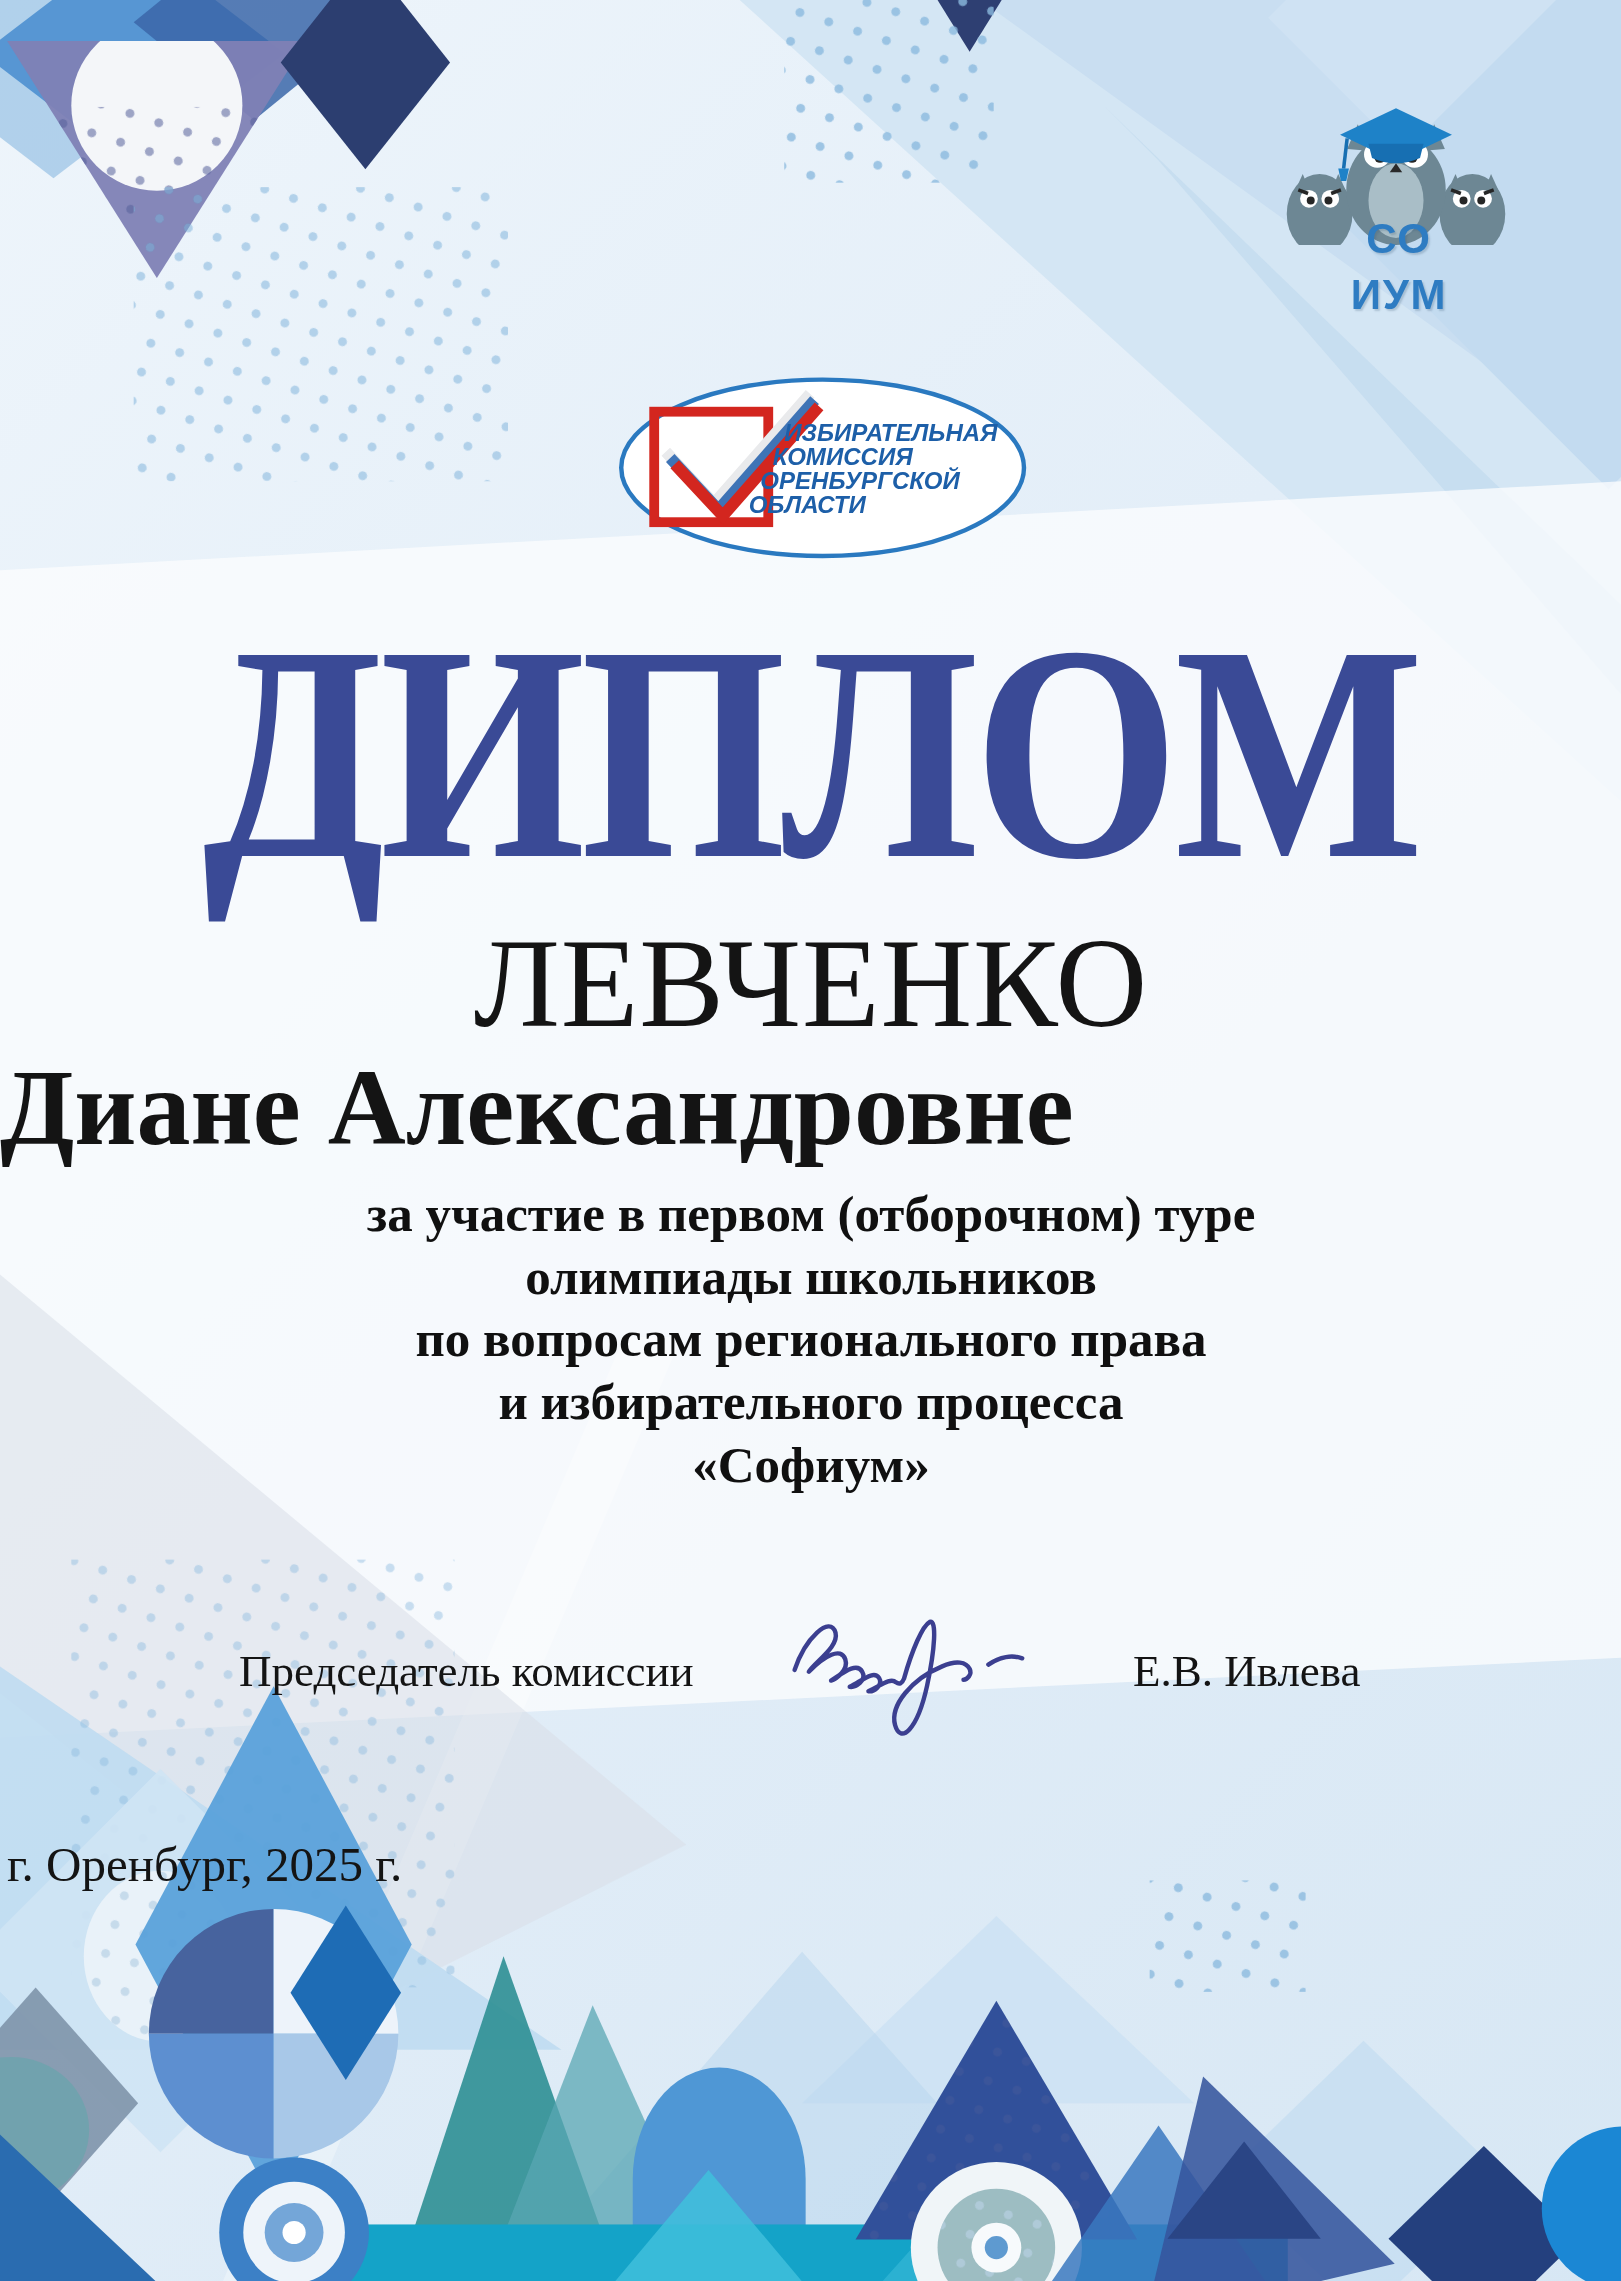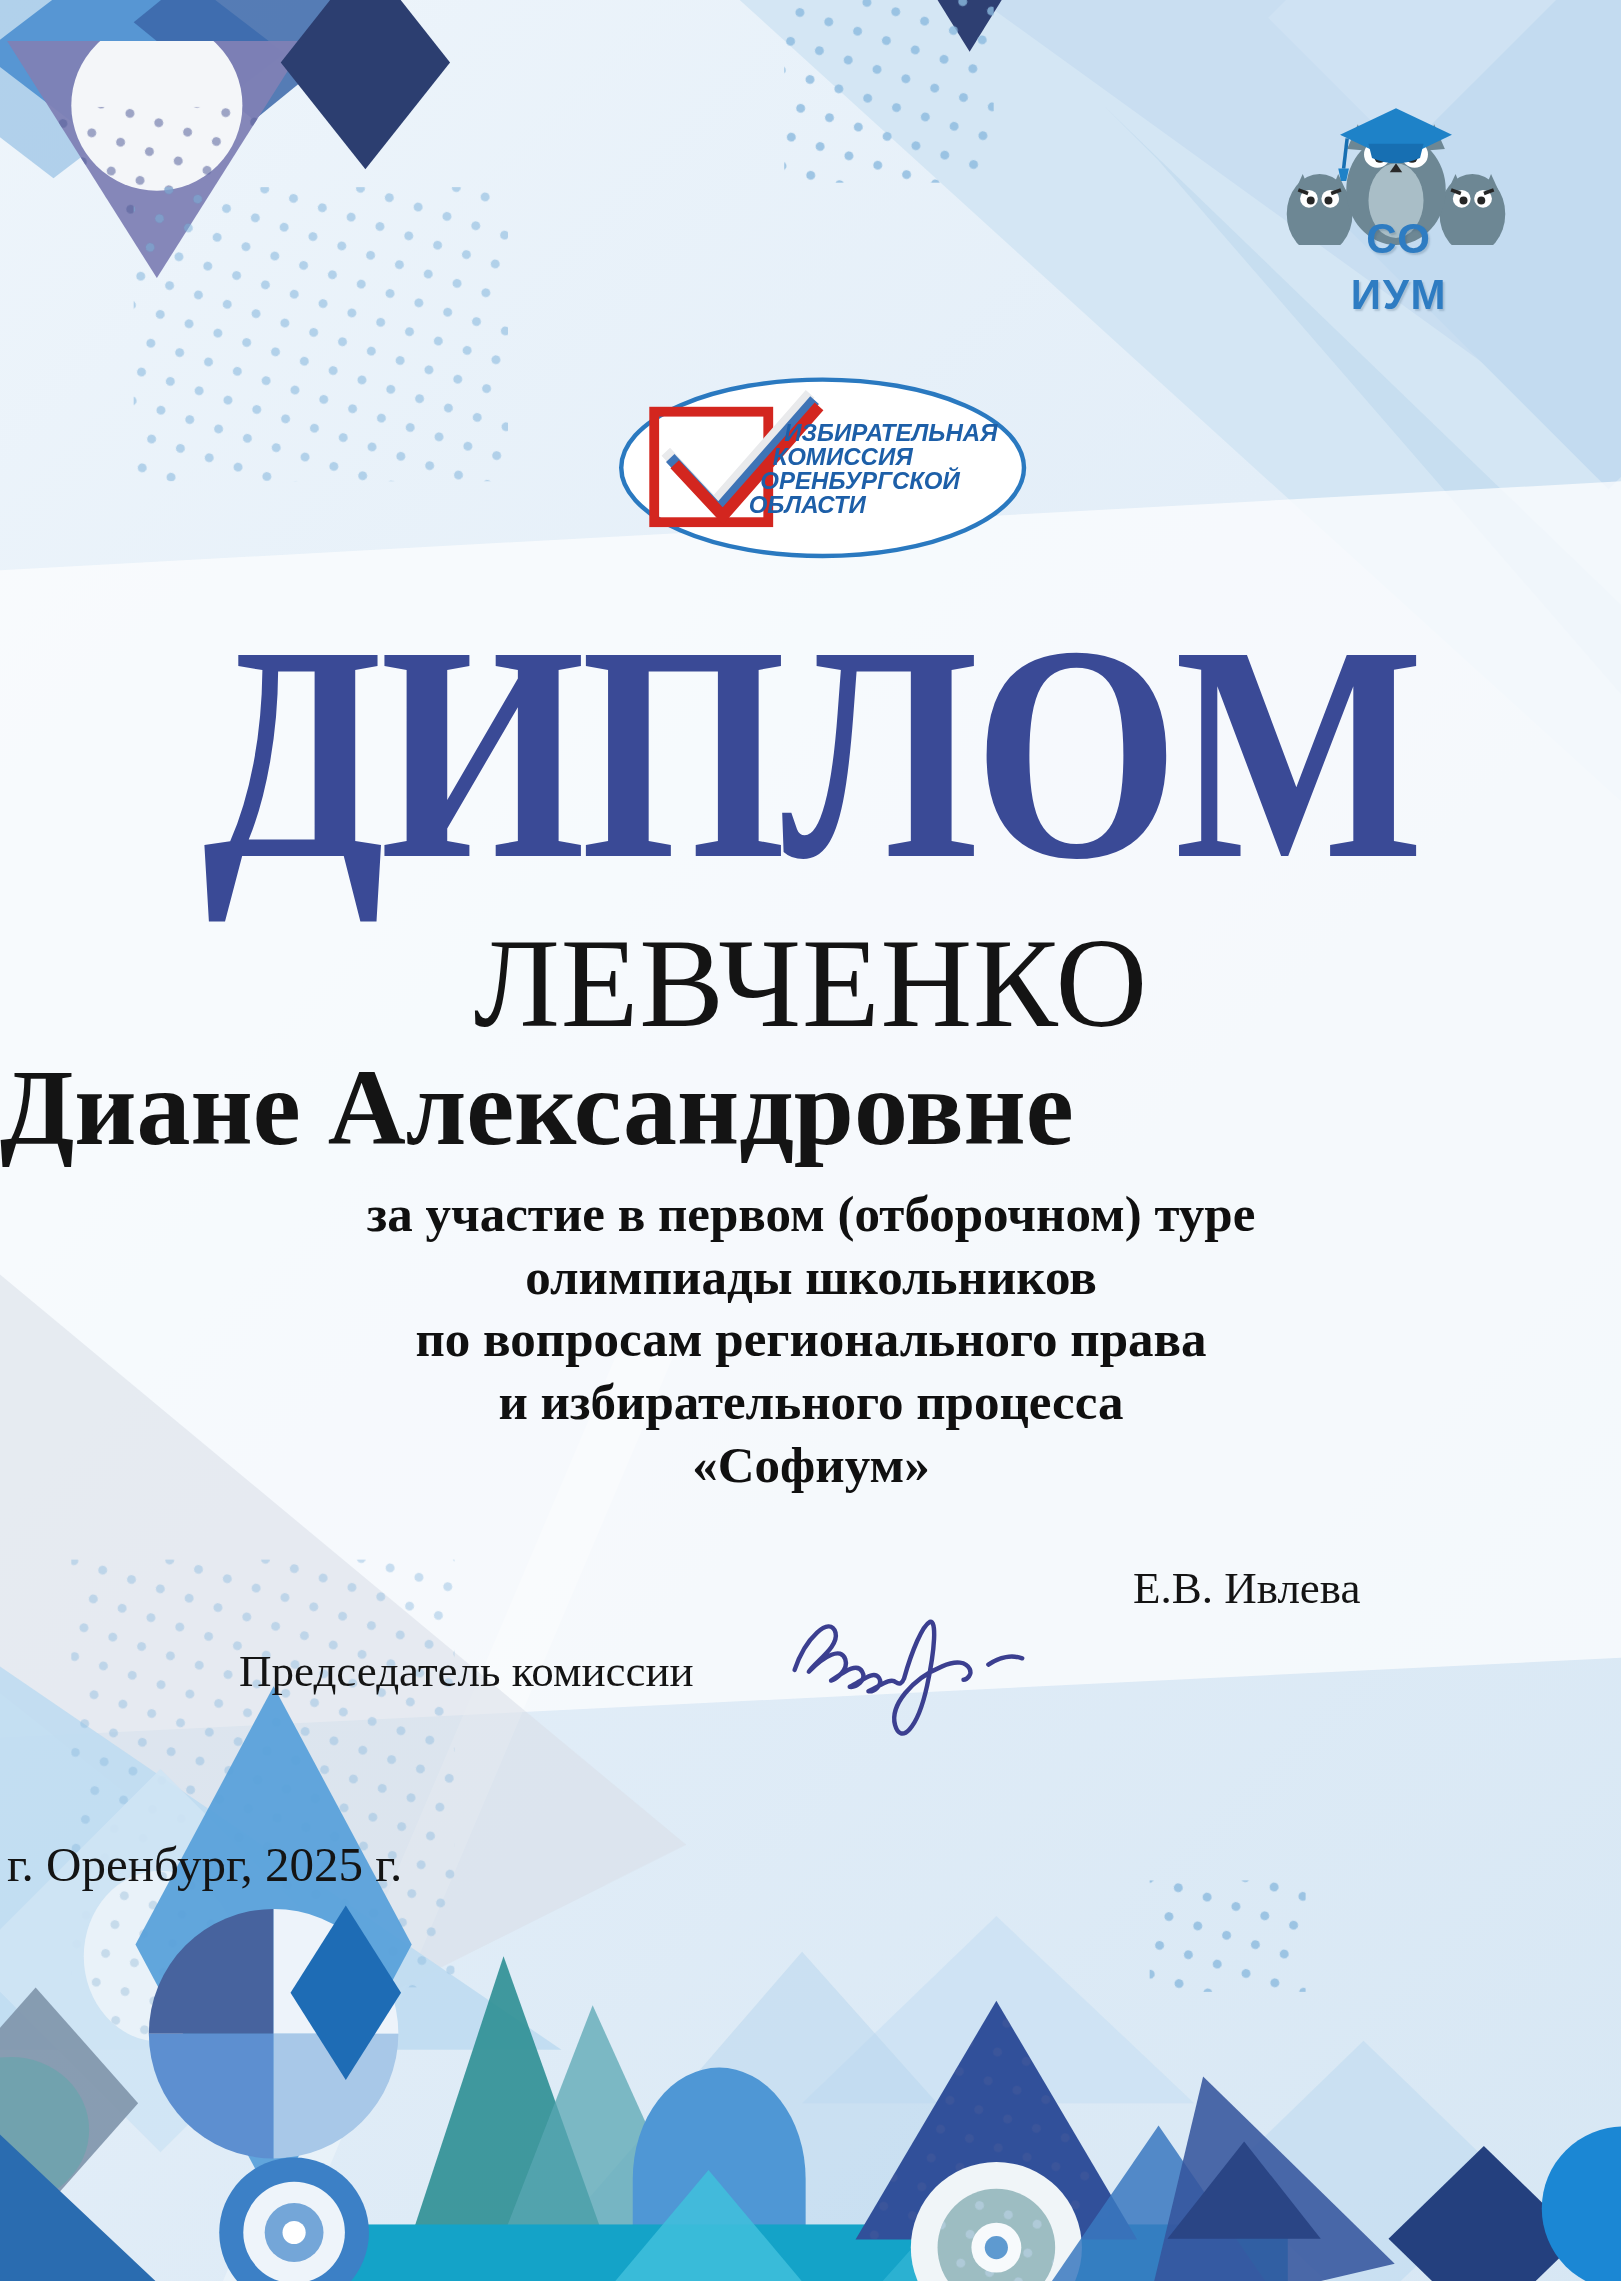--- a/index.html
+++ b/index.html
@@ -47,21 +47,21 @@
   .body-text{
     position:absolute;left:0;right:0;top:1183px;
     text-align:center;font-weight:bold;
     font-size:51px;line-height:1.23;color:#101010;
   }
   .sig-role{
     position:absolute;left:239px;top:1645px;
     font-size:45px;color:#141414;
   }
   .sig-name{
-    position:absolute;left:1133px;top:1562px;
+    position:absolute;left:1133px;top:1645px;
     font-size:45px;color:#141414;
   }
   .signature{position:absolute;left:782px;top:1597px;width:299px;height:160px;}
   .place-date{
     position:absolute;left:7px;right:0;top:1836px;
     text-align:left;font-size:49px;color:#141414;
   }
 </style>
 </head>
 <body>

